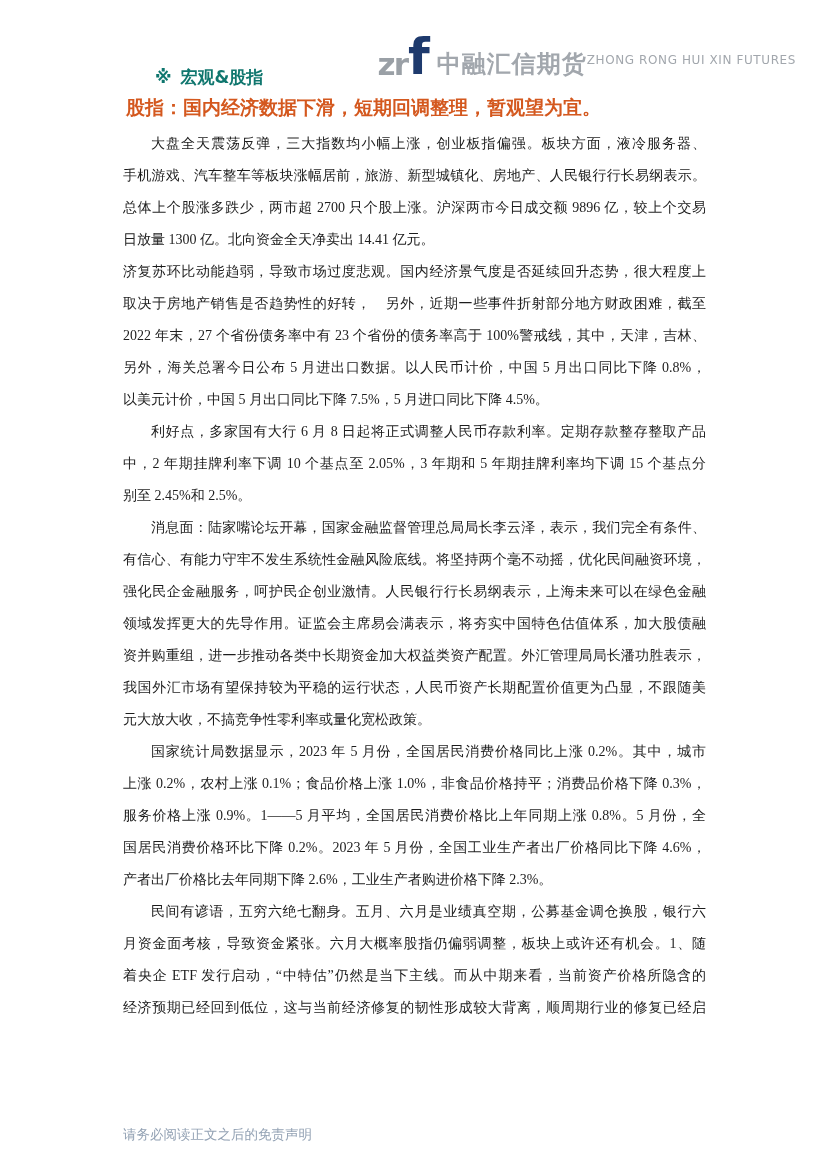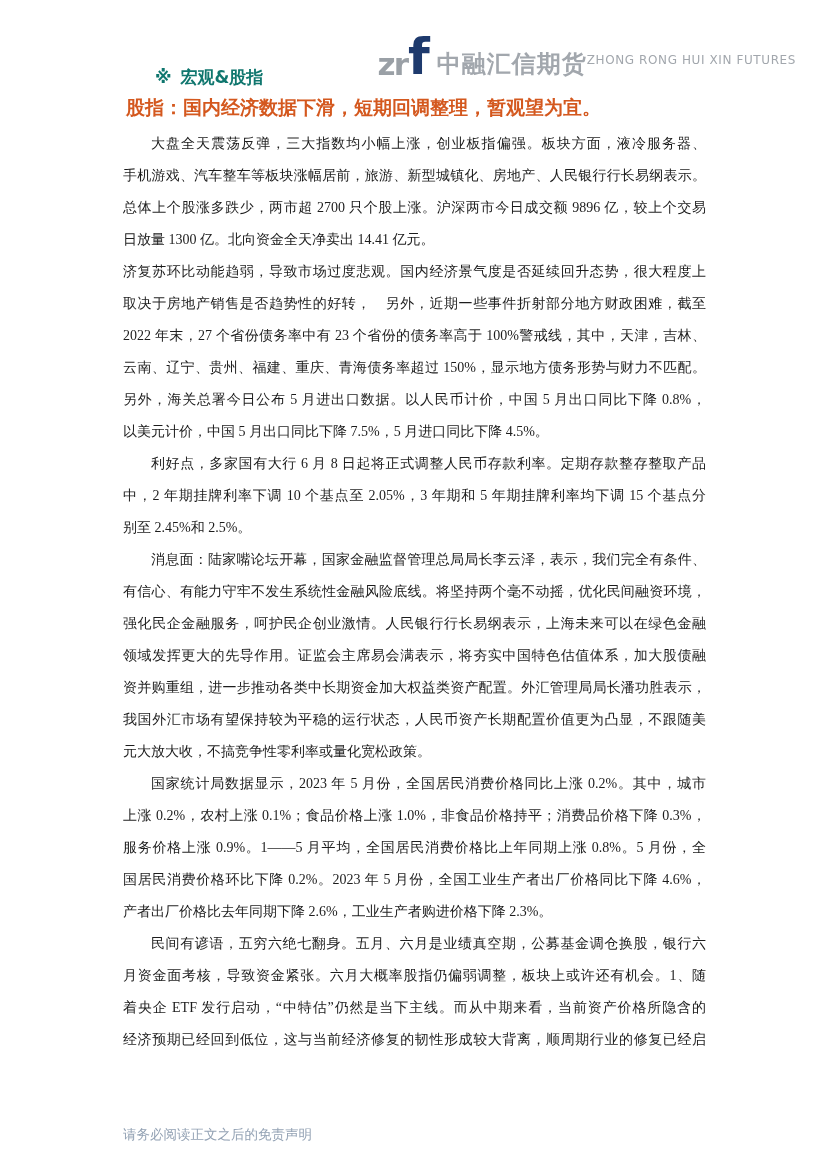--- a/index.html
+++ b/index.html
@@ -135,21 +135,20 @@
   <div class="subtitle">股指：国内经济数据下滑，短期回调整理，暂观望为宜。</div>
 
   <div class="content">
       <div class="line first">大盘全天震荡反弹，三大指数均小幅上涨，创业板指偏强。板块方面，液冷服务器、CPO、</div>
       <div class="line">手机游戏、汽车整车等板块涨幅居前，旅游、新型城镇化、房地产、人民银行行长易纲表示。</div>
       <div class="line">总体上个股涨多跌少，两市超 2700 只个股上涨。沪深两市今日成交额 9896 亿，较上个交易</div>
       <div class="line last">日放量 1300 亿。北向资金全天净卖出 14.41 亿元。</div>
       <div class="line">济复苏环比动能趋弱，导致市场过度悲观。国内经济景气度是否延续回升态势，很大程度上</div>
       <div class="line">取决于房地产销售是否趋势性的好转，　另外，近期一些事件折射部分地方财政困难，截至</div>
       <div class="line">2022 年末，27 个省份债务率中有 23 个省份的债务率高于 100%警戒线，其中，天津，吉林、</div>
-      <div class="line">云南、辽宁、贵州、福建、重庆、青海债务率超过 150%，显示地方债务形势与财力不匹配。</div>
       <div class="line">另外，海关总署今日公布 5 月进出口数据。以人民币计价，中国 5 月出口同比下降 0.8%，</div>
       <div class="line last">以美元计价，中国 5 月出口同比下降 7.5%，5 月进口同比下降 4.5%。</div>
       <div class="line first">利好点，多家国有大行 6 月 8 日起将正式调整人民币存款利率。定期存款整存整取产品</div>
       <div class="line">中，2 年期挂牌利率下调 10 个基点至 2.05%，3 年期和 5 年期挂牌利率均下调 15 个基点分</div>
       <div class="line last">别至 2.45%和 2.5%。</div>
       <div class="line first">消息面：陆家嘴论坛开幕，国家金融监督管理总局局长李云泽，表示，我们完全有条件、</div>
       <div class="line">有信心、有能力守牢不发生系统性金融风险底线。将坚持两个毫不动摇，优化民间融资环境，</div>
       <div class="line">强化民企金融服务，呵护民企创业激情。人民银行行长易纲表示，上海未来可以在绿色金融</div>
       <div class="line">领域发挥更大的先导作用。证监会主席易会满表示，将夯实中国特色估值体系，加大股债融</div>
       <div class="line">资并购重组，进一步推动各类中长期资金加大权益类资产配置。外汇管理局局长潘功胜表示，</div>

